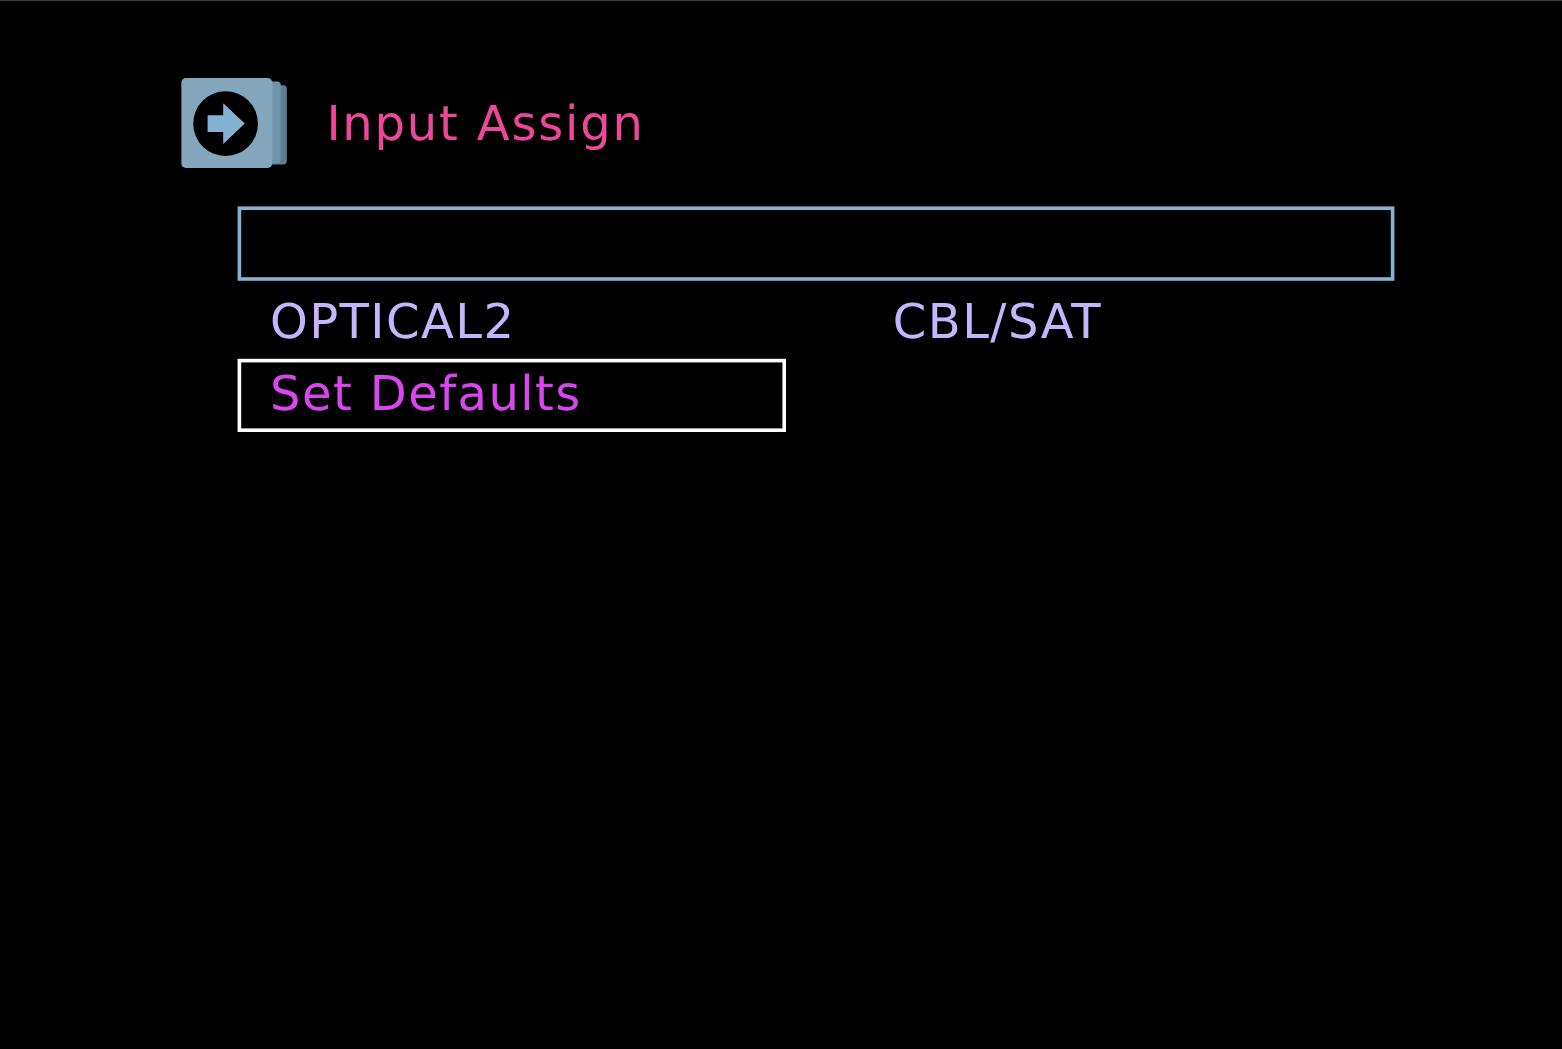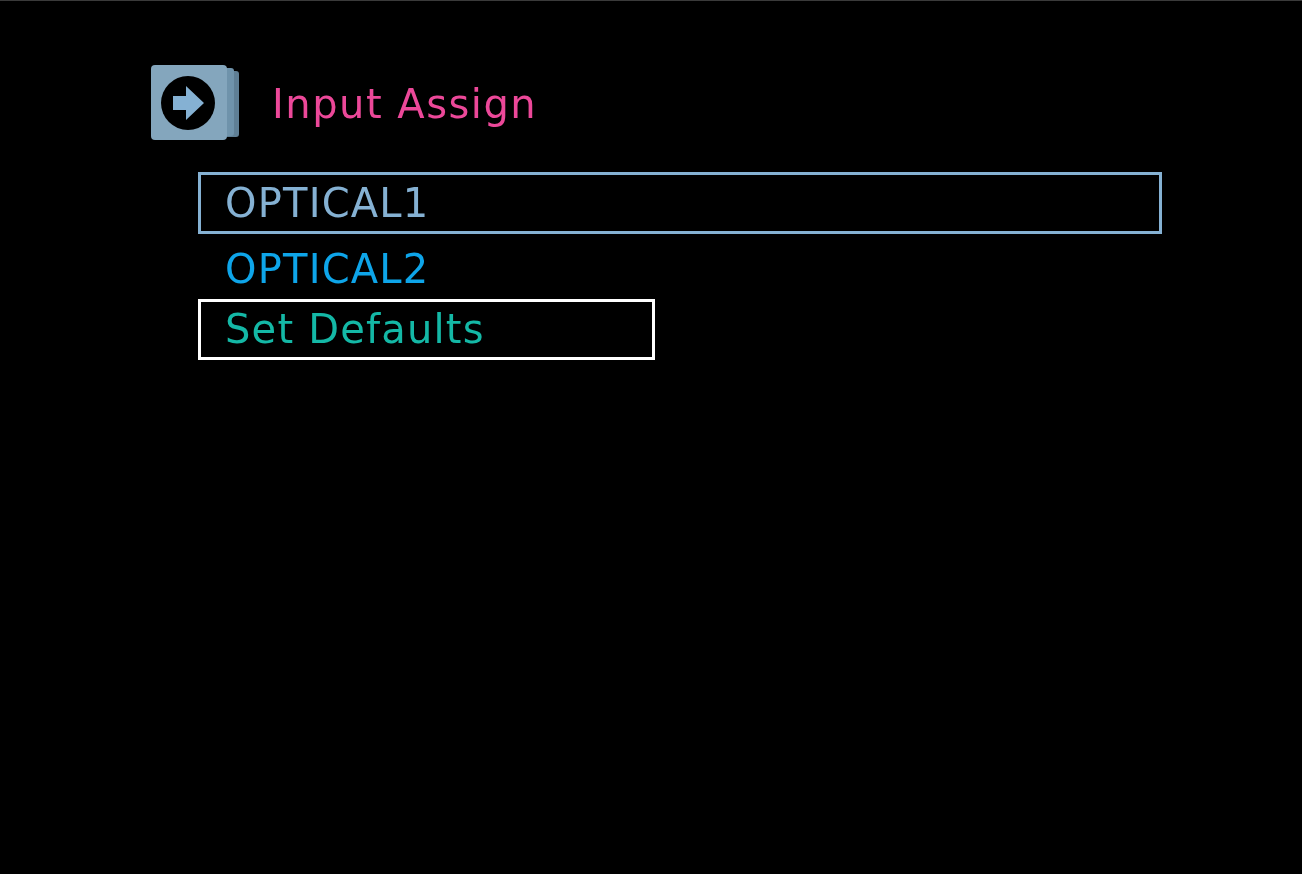--- a/index.html
+++ b/index.html
@@ -58,60 +58,60 @@
       border: 3px solid #85b1d3;
     }
     .row-selected .row-text { color: #85b1d3; }
     .row-normal {
       left: 198px;
       top: 238px;
       width: 964px;
       height: 60px;
       border: 3px solid transparent;
     }
-    .row-normal .row-text { color: #0ea5e9; }
+    .row-normal .row-text { color: #c4b5fd; }
     .col-label { left: 24px; top: 2px; }
     .col-value { left: 543px; top: 2px; }
     .defaults-btn {
       position: absolute;
       left: 198px;
       top: 299px;
       width: 457px;
       height: 61px;
       box-sizing: border-box;
       border: 3px solid #ffffff;
       background: transparent;
       cursor: pointer;
     }
     .defaults-btn .row-text {
       left: 24px;
       top: 1px;
-      color: #14b8a6;
+      color: #d946ef;
     }
   </style>
 </head>
 <body>
 
 <div class="top-line"></div>
 
 <div class="header-icon">
   <svg width="90" height="76" viewBox="0 0 90 76" xmlns="http://www.w3.org/2000/svg">
     <rect x="14" y="6" width="74" height="66" rx="3" fill="#5f7f95"></rect>
     <rect x="9" y="3" width="74" height="68" rx="3" fill="#6f93ab"></rect>
     <rect x="0" y="0" width="76" height="75" rx="4" fill="#84a6bd"></rect>
     <circle cx="37" cy="38" r="27" fill="#000000"></circle>
     <polygon points="22,31 35,31 35,21 53,38 35,55 35,45 22,45" fill="#85b1d3"></polygon>
   </svg>
 </div>
 
 <div class="title">Input Assign</div>
 
 <div class="row row-selected">
-  <span class="row-text col-label">OPTICAL1</span>
 </div>
 
 <div class="row row-normal">
   <span class="row-text col-label">OPTICAL2</span>
+  <span class="row-text col-value">CBL/SAT</span>
 </div>
 
 <div class="defaults-btn">
   <span class="row-text">Set Defaults</span>
 </div>
 
 </body></html>

